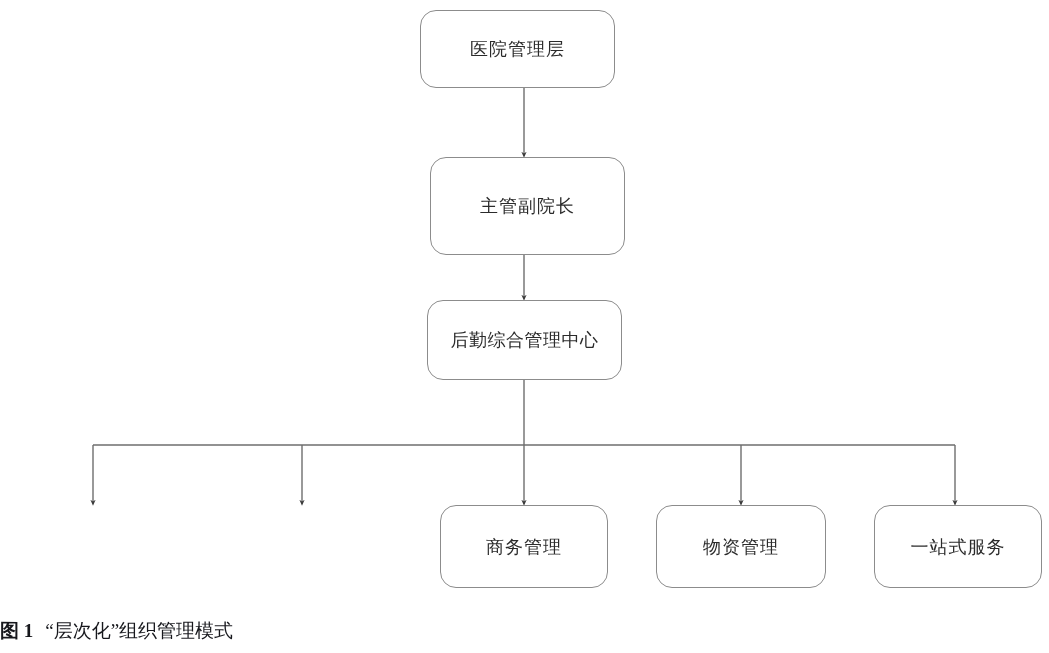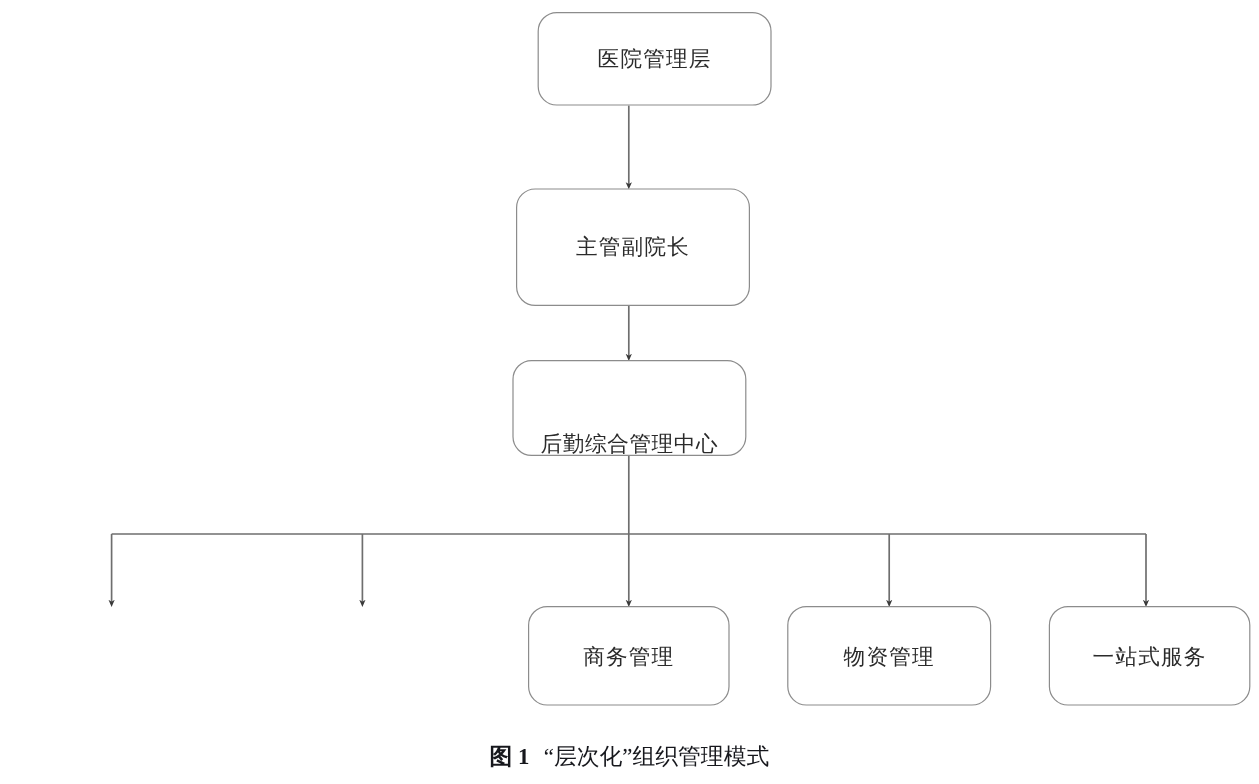--- a/index.html
+++ b/index.html
@@ -45,21 +45,21 @@
     user-select: none;
   }
   .node-label.compact {
     letter-spacing: 0.5px;
   }
   #figure-caption {
     position: absolute;
     left: 0;
     top: 618px;
     width: 1049px;
-    text-align: center;
+    text-align: left;
     font-family: "Liberation Serif", "DejaVu Serif", serif;
     font-size: 19px;
     color: #16171c;
     white-space: nowrap;
   }
   #figure-caption .cap-num {
     font-weight: bold;
   }
   #figure-caption .cap-text {
     font-weight: normal;
@@ -91,29 +91,29 @@
       <line x1="302" y1="445" x2="302" y2="503" marker-end="url(#arrowhead)"></line>
 
       <line x1="524" y1="445" x2="524" y2="503" marker-end="url(#arrowhead)"></line>
 
       <line x1="741" y1="445" x2="741" y2="503" marker-end="url(#arrowhead)"></line>
 
       <line x1="955" y1="445" x2="955" y2="503" marker-end="url(#arrowhead)"></line>
     </g>
   </svg>
 
-  <div class="node-box" id="node-hospital-management" style="left:448px; top:10px; width:195px; height:78px;text-align:center;">
+  <div class="node-box" id="node-hospital-management" style="left:420px; top:10px; width:195px; height:78px;text-align:center;">
     <span class="node-label">医院管理层</span>
   </div>
 
   <div class="node-box" id="node-vice-president" style="left:430px; top:157px; width:195px; height:98px;">
     <span class="node-label">主管副院长</span>
   </div>
 
-  <div class="node-box" id="node-logistics-center" style="left:427px; top:300px; width:195px; height:80px;align-items:flex-end;">
+  <div class="node-box" id="node-logistics-center" style="left:427px; top:300px; width:195px; height:80px;">
     <span class="node-label compact">后勤综合管理中心</span>
   </div>
 
 
 
   <div class="node-box" id="node-business-management" style="left:440px; top:505px; width:168px; height:83px;">
     <span class="node-label">商务管理</span>
   </div>
 
   <div class="node-box" id="node-materials-management" style="left:656px; top:505px; width:170px; height:83px;">

